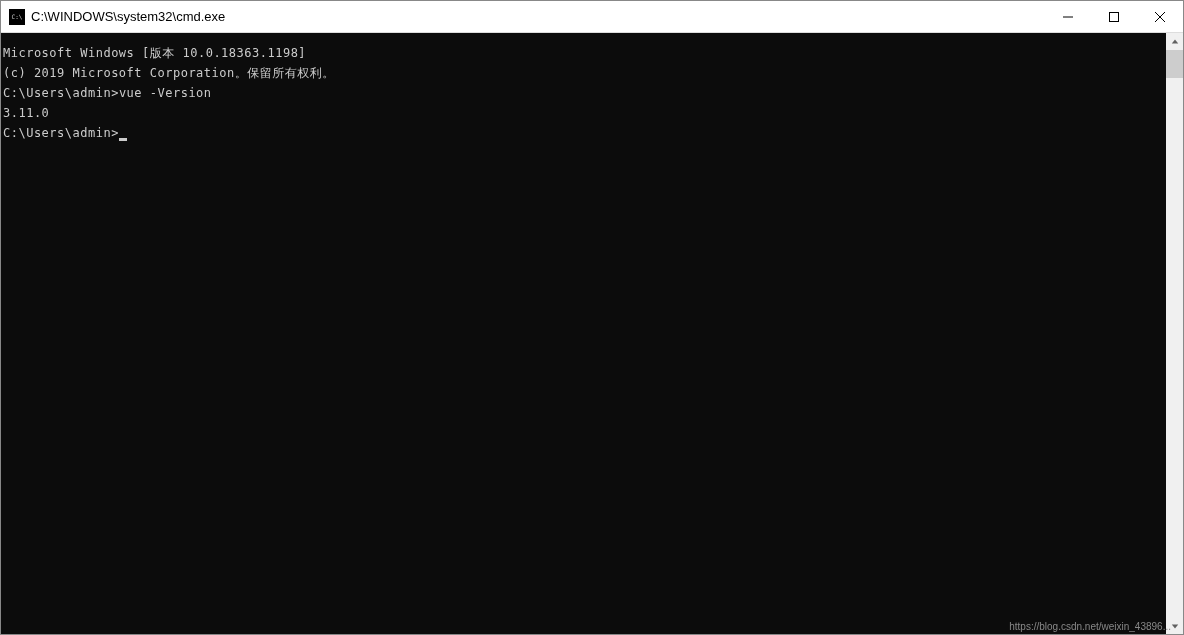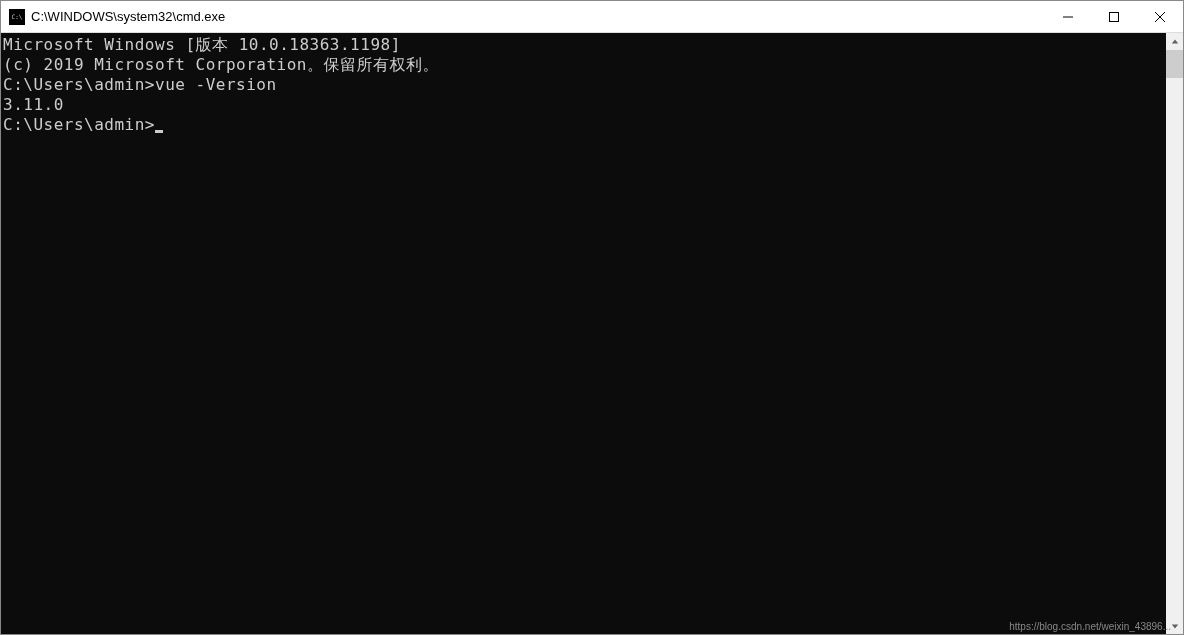--- a/index.html
+++ b/index.html
@@ -76,23 +76,23 @@
       flex: 1;
       display: flex;
       background: #000;
       position: relative;
     }
     .console {
       flex: 1;
       background: #0c0c0c;
       color: #cccccc;
       font-family: "NSimSun", "SimSun", "Consolas", monospace;
-      font-size: 16px;
+      font-size: 12px;
       line-height: 20px;
-      padding: 2px 0 0 2px;
+      padding: 10px 0 0 2px;
       white-space: pre;
       overflow: hidden;
       letter-spacing: 0.5px;
     }
     .console .line {
       display: block;
     }
     .cursor {
       display: inline-block;
       width: 8px;

